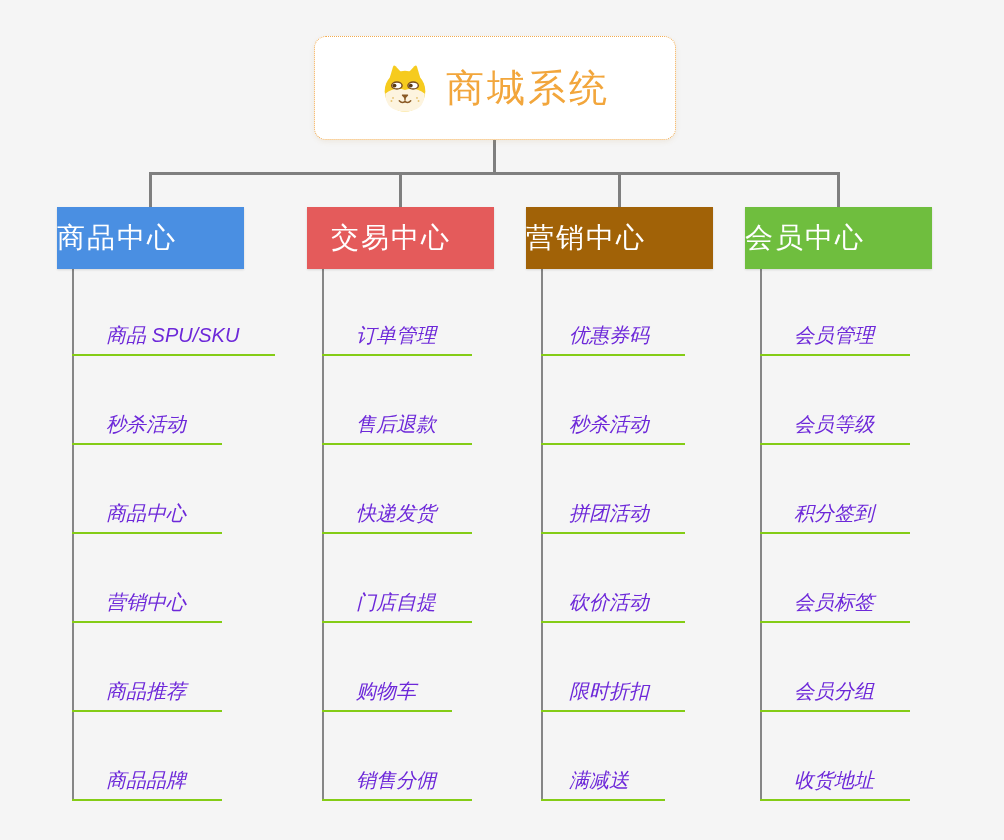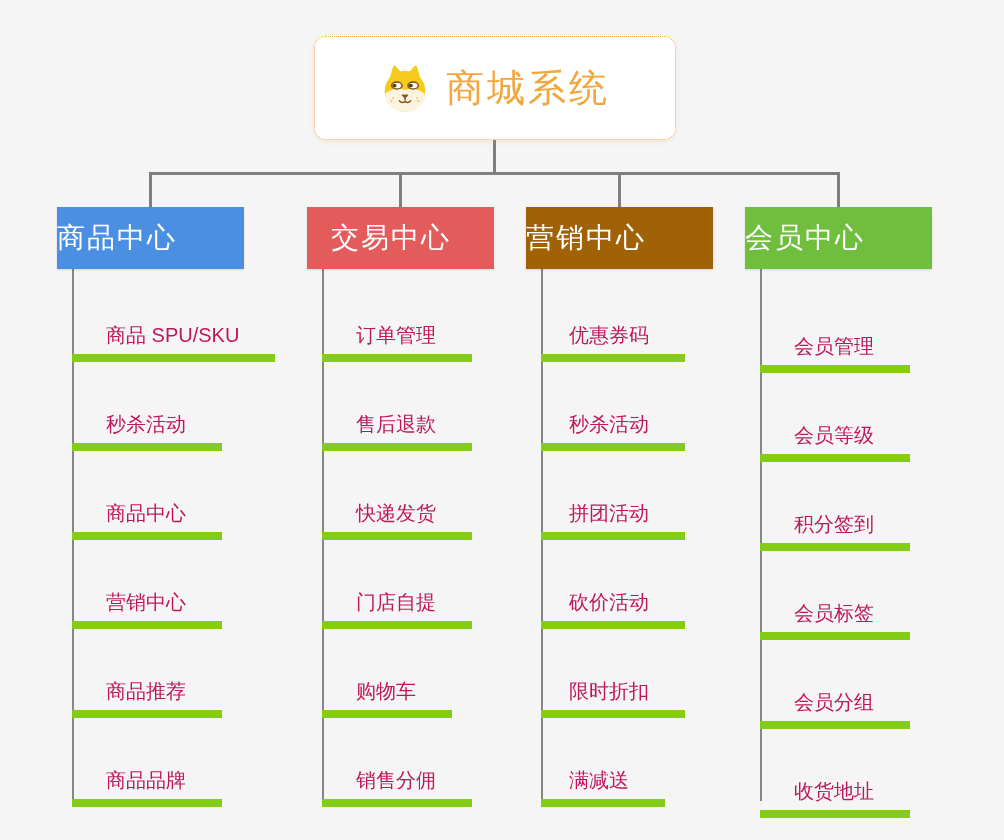--- a/index.html
+++ b/index.html
@@ -39,26 +39,27 @@
     box-sizing:border-box;
   }
   .b0{left:57px;background:#4a8fe2;}
   .b1{left:307px;background:#e45b5b;padding-left:24px;}
   .b2{left:526px;background:#a16207;}
   .b3{left:745px;background:#6fbe3e;}
 
   
   .leaf{
     position:absolute;
-    font-size:20px;line-height:26px;color:#be185d;
+    font-size:20px;line-height:26px;color:#6d28d9;
     padding:0 36px 6px 34px;
-    border-bottom:8px solid #84cc16;
+    border-bottom:2px solid #84cc16;
     white-space:nowrap;
+    font-style:italic;
   }
-  .c0{left:72px;} .c1{left:322px;} .c2{left:541px;padding-left:28px;} .c3{left:760px;margin-top:11px;}
+  .c0{left:72px;} .c1{left:322px;} .c2{left:541px;padding-left:28px;} .c3{left:760px;}
   .r0{top:322px;} .r1{top:411px;} .r2{top:500px;} .r3{top:589px;} .r4{top:678px;} .r5{top:767px;}
 </style>
 </head>
 <body>
 
 <div class="line line-root-v"></div>
 <div class="line line-h"></div>
 <div class="line drop drop-0"></div>
 <div class="line drop drop-1"></div>
 <div class="line drop drop-2"></div>

